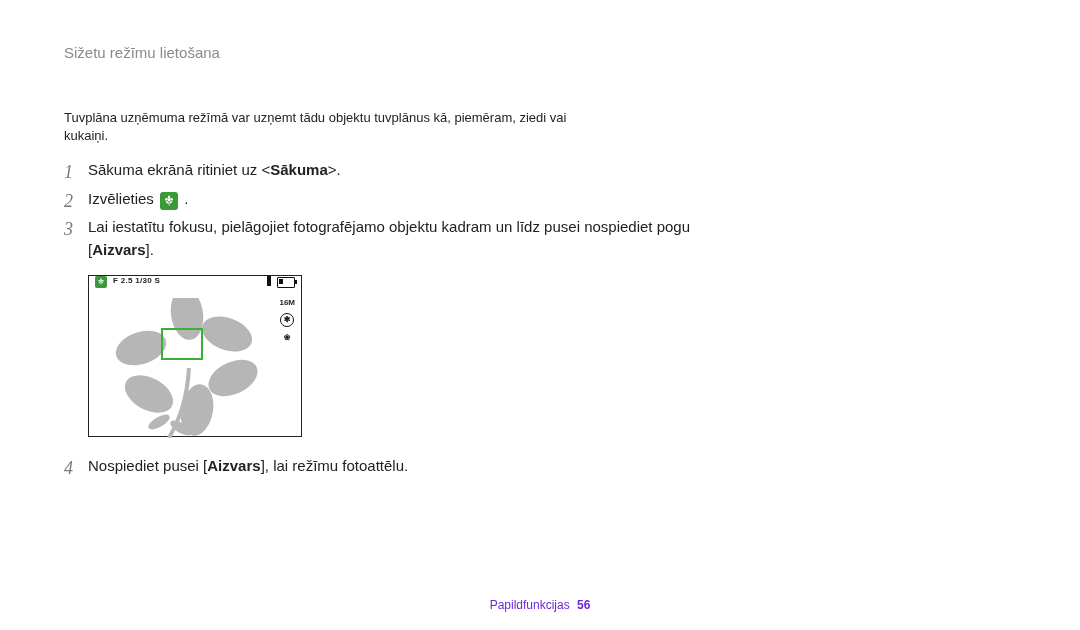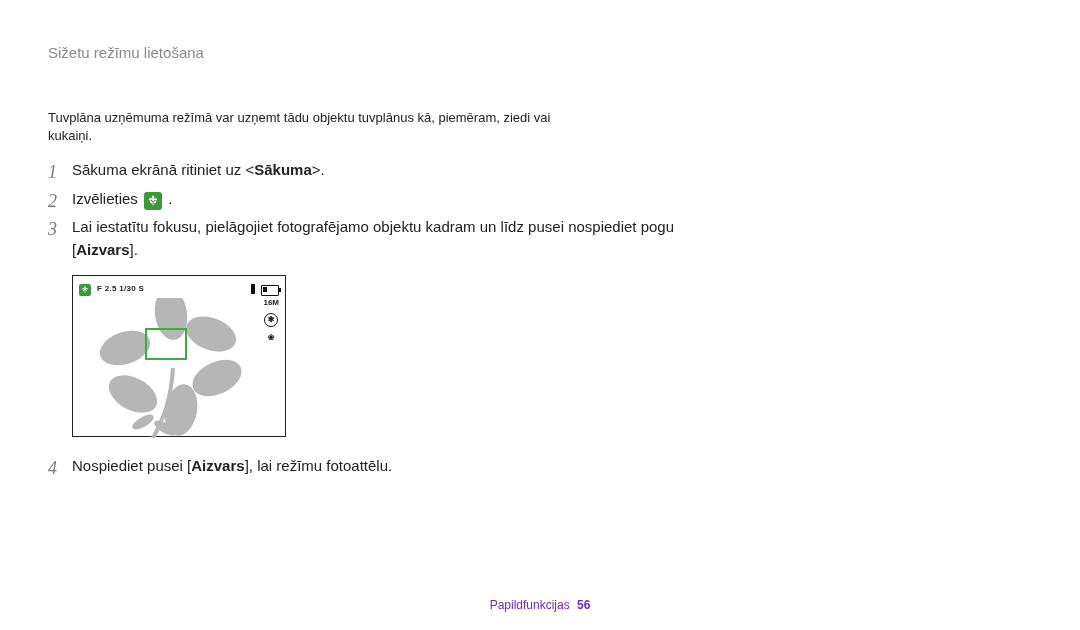--- a/index.html
+++ b/index.html
@@ -6,21 +6,21 @@
     margin: 0;
     padding: 0;
     width: 1080px;
     height: 630px;
     font-family: "Segoe UI", Arial, sans-serif;
     background: #fff;
     color: #222;
     position: relative;
   }
   .page {
-    padding: 44px 48px 0 48px;
+    padding: 44px 48px 0 64px;
     box-sizing: border-box;
   }
   .breadcrumb {
     color: #8a8a8a;
     font-size: 15px;
     margin-bottom: 36px;
   }
   .section-title {
     color: #1588c9;
     font-size: 19px;
@@ -76,21 +76,21 @@
     margin: 14px 0 18px 24px;
     width: 214px;
     height: 162px;
     border: 1.5px solid #222;
     position: relative;
     background: #fff;
     box-sizing: border-box;
   }
   .cam-row-top {
     position: absolute;
-    top: 8px;
+    top: 0;
     left: 6px;
     right: 6px;
     height: 14px;
     display: flex;
     align-items: flex-start;
   }
   .cam-macro-dot {
     width: 12px;
     height: 12px;
     border-radius: 2px;

